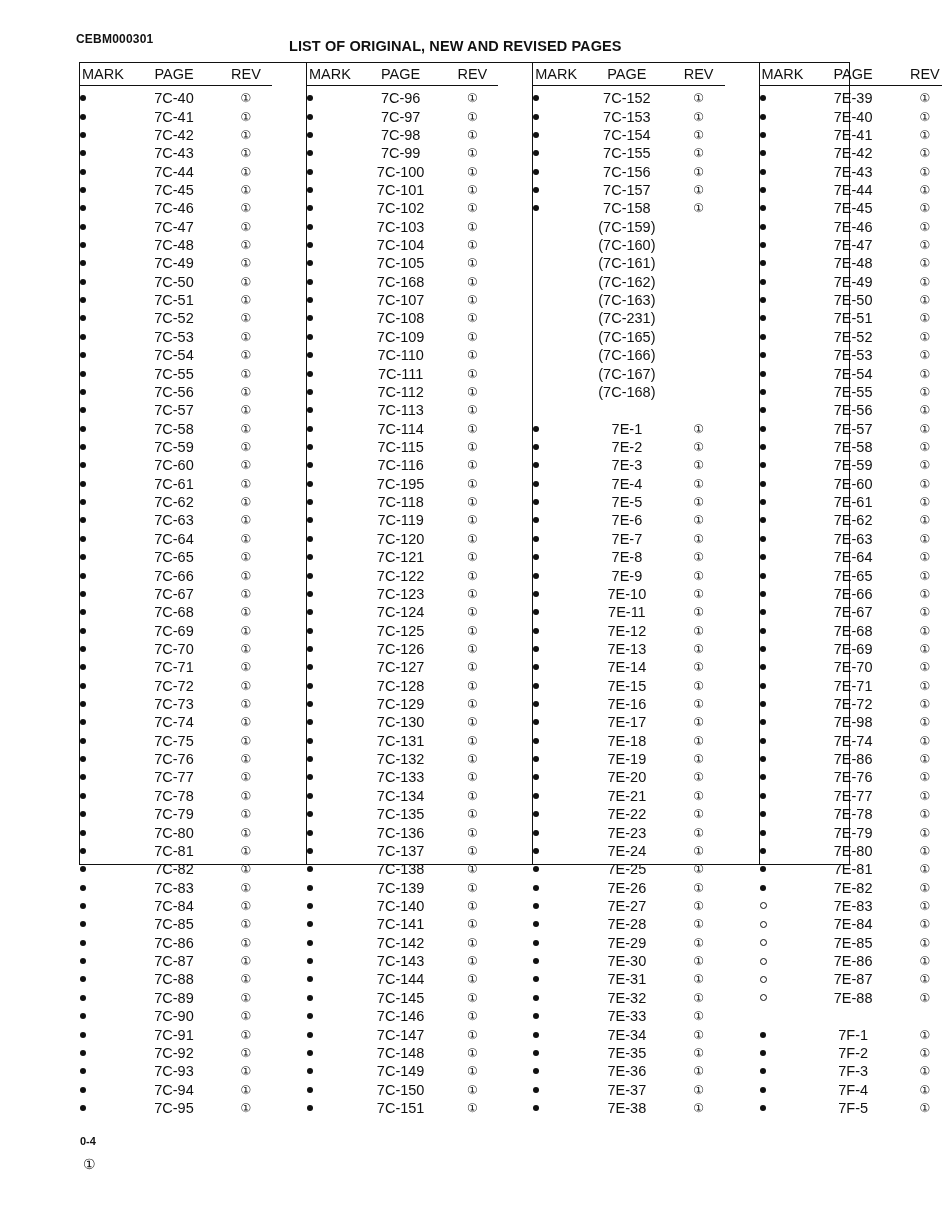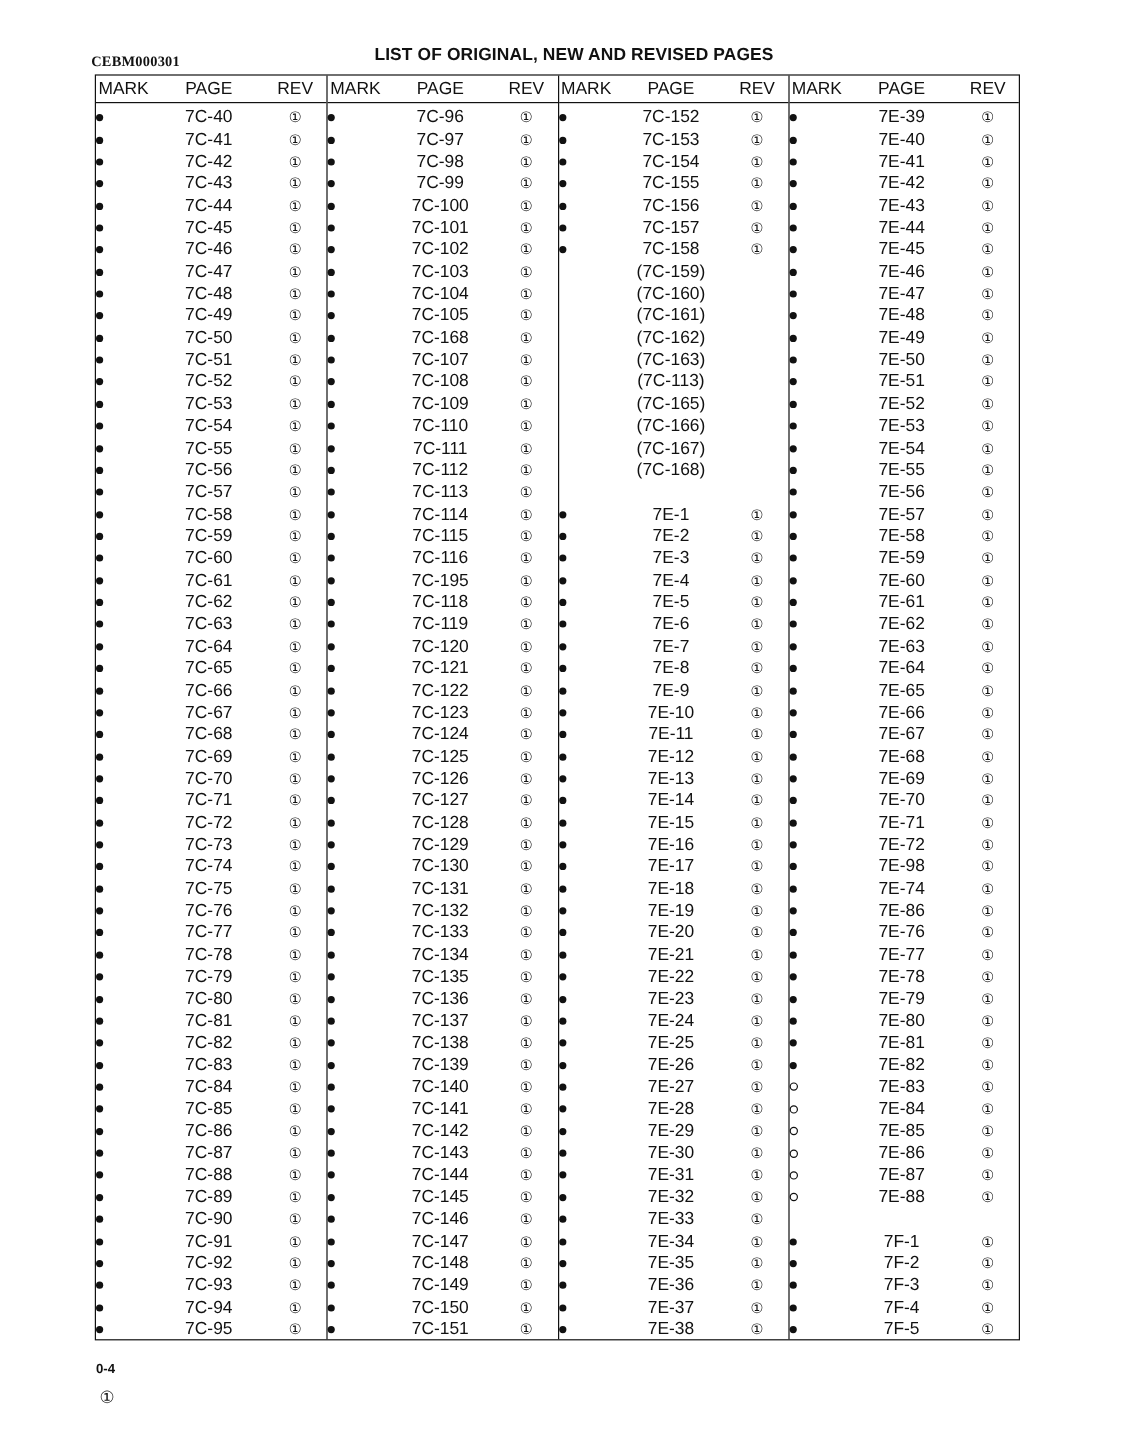--- a/index.html
+++ b/index.html
@@ -1,19 +1,19 @@
 <!DOCTYPE html>
 <html><head>
 <meta charset="utf-8">
 <style>
   html, body { margin:0; padding:0; background:#fff; }
   body { width:942px; height:1210px; position:relative; font-family:"Liberation Sans", sans-serif; color:#111; overflow:hidden; }
-  .docid { position:absolute; left:76px; top:44px; font-size:12px; font-weight:bold; letter-spacing:0.2px;font-family:Liberation Serif, serif; }
-  .title { position:absolute; left:289px; top:38px; font-size:14.5px; font-weight:bold; letter-spacing:0.1px;margin-left:23px; }
-  .table { position:absolute; left:79px; top:62px; width:771px; height:1055px; border:1.5px solid #111; box-sizing:border-box; display:flex; }
+  .docid { position:absolute; left:76px; top:32px; font-size:12px; font-weight:bold; letter-spacing:0.2px; }
+  .title { position:absolute; left:289px; top:38px; font-size:14.5px; font-weight:bold; letter-spacing:0.1px; }
+  .table { position:absolute; left:79px; top:62px; width:771px; height:803px; border:1.5px solid #111; box-sizing:border-box; display:flex;gap:34px; }
   .col { width:25%; height:100%; box-sizing:border-box; border-left:1.5px solid #111; position:relative; }
   .col:first-child { border-left:none; }
   .hdr { height:22px; border-bottom:1.5px solid #111; display:flex; align-items:center; font-size:14.5px; }
   .hdr span, .row span { display:block; text-align:center; }
   .c-mark { width:48px; }
   .c-page { width:92px; }
   .c-rev { width:52px; }
   .hdr .c-mark { text-align:left; padding-left:2px; box-sizing:border-box; }
   .rows { padding-top:3px; }
   .row { height:18.36px; display:flex; align-items:center; font-size:14.5px; }
@@ -908,21 +908,21 @@
           <span class="c-page">(7C-162)</span>
           <span class="c-rev rev"></span>
         </div>
         <div class="row">
           <span class="c-mark"></span>
           <span class="c-page">(7C-163)</span>
           <span class="c-rev rev"></span>
         </div>
         <div class="row">
           <span class="c-mark"></span>
-          <span class="c-page">(7C-113)</span>
+          <span class="c-page">(7C-231)</span>
           <span class="c-rev rev"></span>
         </div>
         <div class="row">
           <span class="c-mark"></span>
           <span class="c-page">(7C-165)</span>
           <span class="c-rev rev"></span>
         </div>
         <div class="row">
           <span class="c-mark"></span>
           <span class="c-page">(7C-166)</span>

